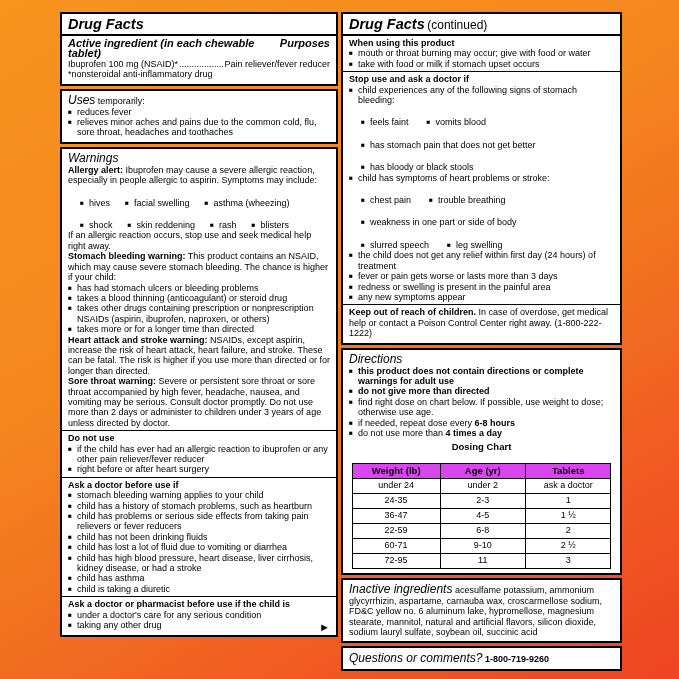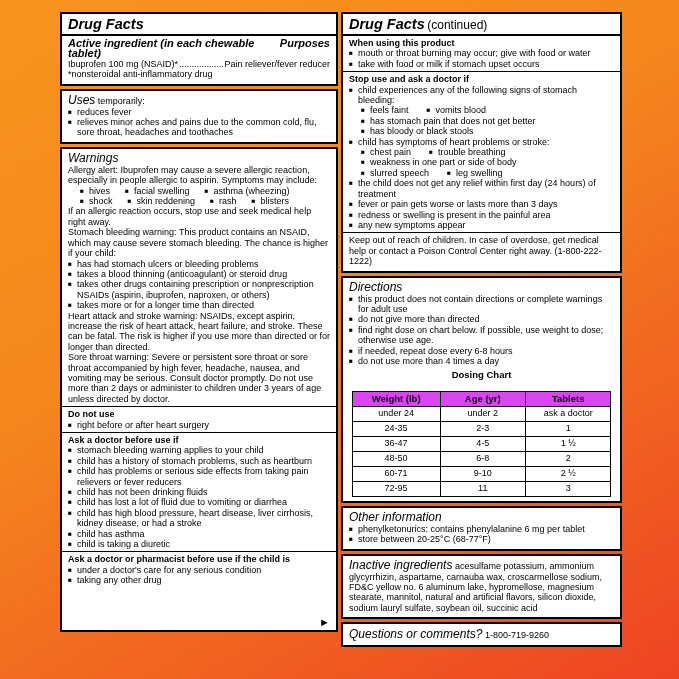--- a/index.html
+++ b/index.html
@@ -14,33 +14,33 @@
   .col-right{left:341px;width:281px;}
   .box{background:#fff;border:2px solid #000;padding:2px 6px 4px;box-sizing:border-box;}
   .grow{flex:1;}
   .t-title{font-size:14.5px;font-weight:bold;font-style:italic;line-height:17px;}
   .t-cont{font-size:12px;font-weight:normal;font-style:normal;}
   .t-sec{font-size:12px;font-weight:normal;font-style:italic;line-height:14px;}
   .t-sec-sm{font-size:11px;font-weight:bold;font-style:italic;}
   .t-sub{font-weight:bold;}
   .body-text, .box{font-size:9px;line-height:10.4px;}
   p{margin:0;}
-  .b{font-weight:normal;}
+  .b{font-weight:bold;}
   hr{border:0;margin:2px -6px;}
   hr.thick{border-top:2px solid #000;margin-top:1px;}
   hr.thin{border-top:1px solid #000;}
   .row-between{display:flex;align-items:baseline;}
   .leader-row{display:flex;align-items:baseline;}
   .leader{flex:1;overflow:hidden;white-space:nowrap;margin:0 1px;}
   .bi{display:flex;align-items:flex-start;}
   .sq{flex:0 0 9px;font-size:6.5px;line-height:10.4px;}
   .sq::before{content:"■";}
   .bt{flex:1;}
   .inline-row{padding-left:12px;display:flex;flex-wrap:wrap;column-gap:15px;}
-  .ib{display:inline-flex;align-items:flex-start;}
+  .ib{display:inline-flex;align-items:flex-start;margin-top:12px;}
   .sublist{padding-left:12px;}
   .subrow{display:flex;column-gap:18px;}
   .rel{position:relative;}
   .arrow{position:absolute;right:6px;bottom:3px;font-size:11px;line-height:10px;}
   .chart-title{text-align:center;font-weight:bold;font-size:9.5px;margin:4px 0 10px;}
   table{width:98%;margin:0 auto;border-collapse:collapse;}
   th,td{border:1px solid #000;text-align:center;padding:1.5px 2px;font-size:9px;line-height:11px;}
   th{background:#d946ef;font-weight:bold;font-size:9.5px;}
   col.c1{width:34%;}col.c2{width:33%;}col.c3{width:33%;}
   .mt1{margin-top:1px;}
@@ -153,20 +153,24 @@
           <span class="sq"></span>
           <span class="bt">takes more or for a longer time than directed</span>
         </div>
       </div>
     <p><span class="b">Heart attack and stroke warning:</span><span> NSAIDs, except aspirin, increase the risk of heart attack, heart failure, and stroke. These can be fatal. The risk is higher if you use more than directed or for longer than directed.</span></p>
     <p><span class="b">Sore throat warning:</span><span> Severe or persistent sore throat or sore throat accompanied by high fever, headache, nausea, and vomiting may be serious. Consult doctor promptly. Do not use more than 2 days or administer to children under 3 years of age unless directed by doctor.</span></p>
     <hr class="thin">
     <div class="t-sub">Do not use</div>
     <div>
 
+        <div class="bi">
+          <span class="sq"></span>
+          <span class="bt">if the child has ever had an allergic reaction to ibuprofen or any other pain reliever/fever reducer</span>
+        </div>
 
         <div class="bi">
           <span class="sq"></span>
           <span class="bt">right before or after heart surgery</span>
         </div>
       </div>
     <hr class="thin">
     <div class="t-sub">Ask a doctor before use if</div>
     <div>
 
@@ -424,55 +428,40 @@
             <td>1</td>
           </tr>
 
           <tr>
             <td>36-47</td>
             <td>4-5</td>
             <td>1 ½</td>
           </tr>
 
           <tr>
-            <td>48-50</td>
+            <td>22-59</td>
             <td>6-8</td>
             <td>2</td>
           </tr>
 
           <tr>
             <td>60-71</td>
             <td>9-10</td>
             <td>2 ½</td>
           </tr>
 
           <tr>
             <td>72-95</td>
             <td>11</td>
             <td>3</td>
           </tr>
         </tbody>
     </table>
   </div>
 
-  <div class="box">
-    <div class="t-sec">Other information</div>
-    <div>
-
-        <div class="bi">
-          <span class="sq"></span>
-          <span class="bt">phenylketonurics: contains phenylalanine 6 mg per tablet</span>
-        </div>
-
-        <div class="bi">
-          <span class="sq"></span>
-          <span class="bt">store between 20-25°C (68-77°F)</span>
-        </div>
-      </div>
-  </div>
 
   <div class="box">
     <p><span class="t-sec">Inactive ingredients</span><span> acesulfame potassium, ammonium glycyrrhizin, aspartame, carnauba wax, croscarmellose sodium, FD&amp;C yellow no. 6 aluminum lake, hypromellose, magnesium stearate, mannitol, natural and artificial flavors, silicon dioxide, sodium lauryl sulfate, soybean oil, succinic acid</span></p>
   </div>
 
   <div class="box">
     <div class="mt1">
       <span class="t-sec">Questions or comments?</span>
       <span class="b">1-800-719-9260</span>
     </div>

